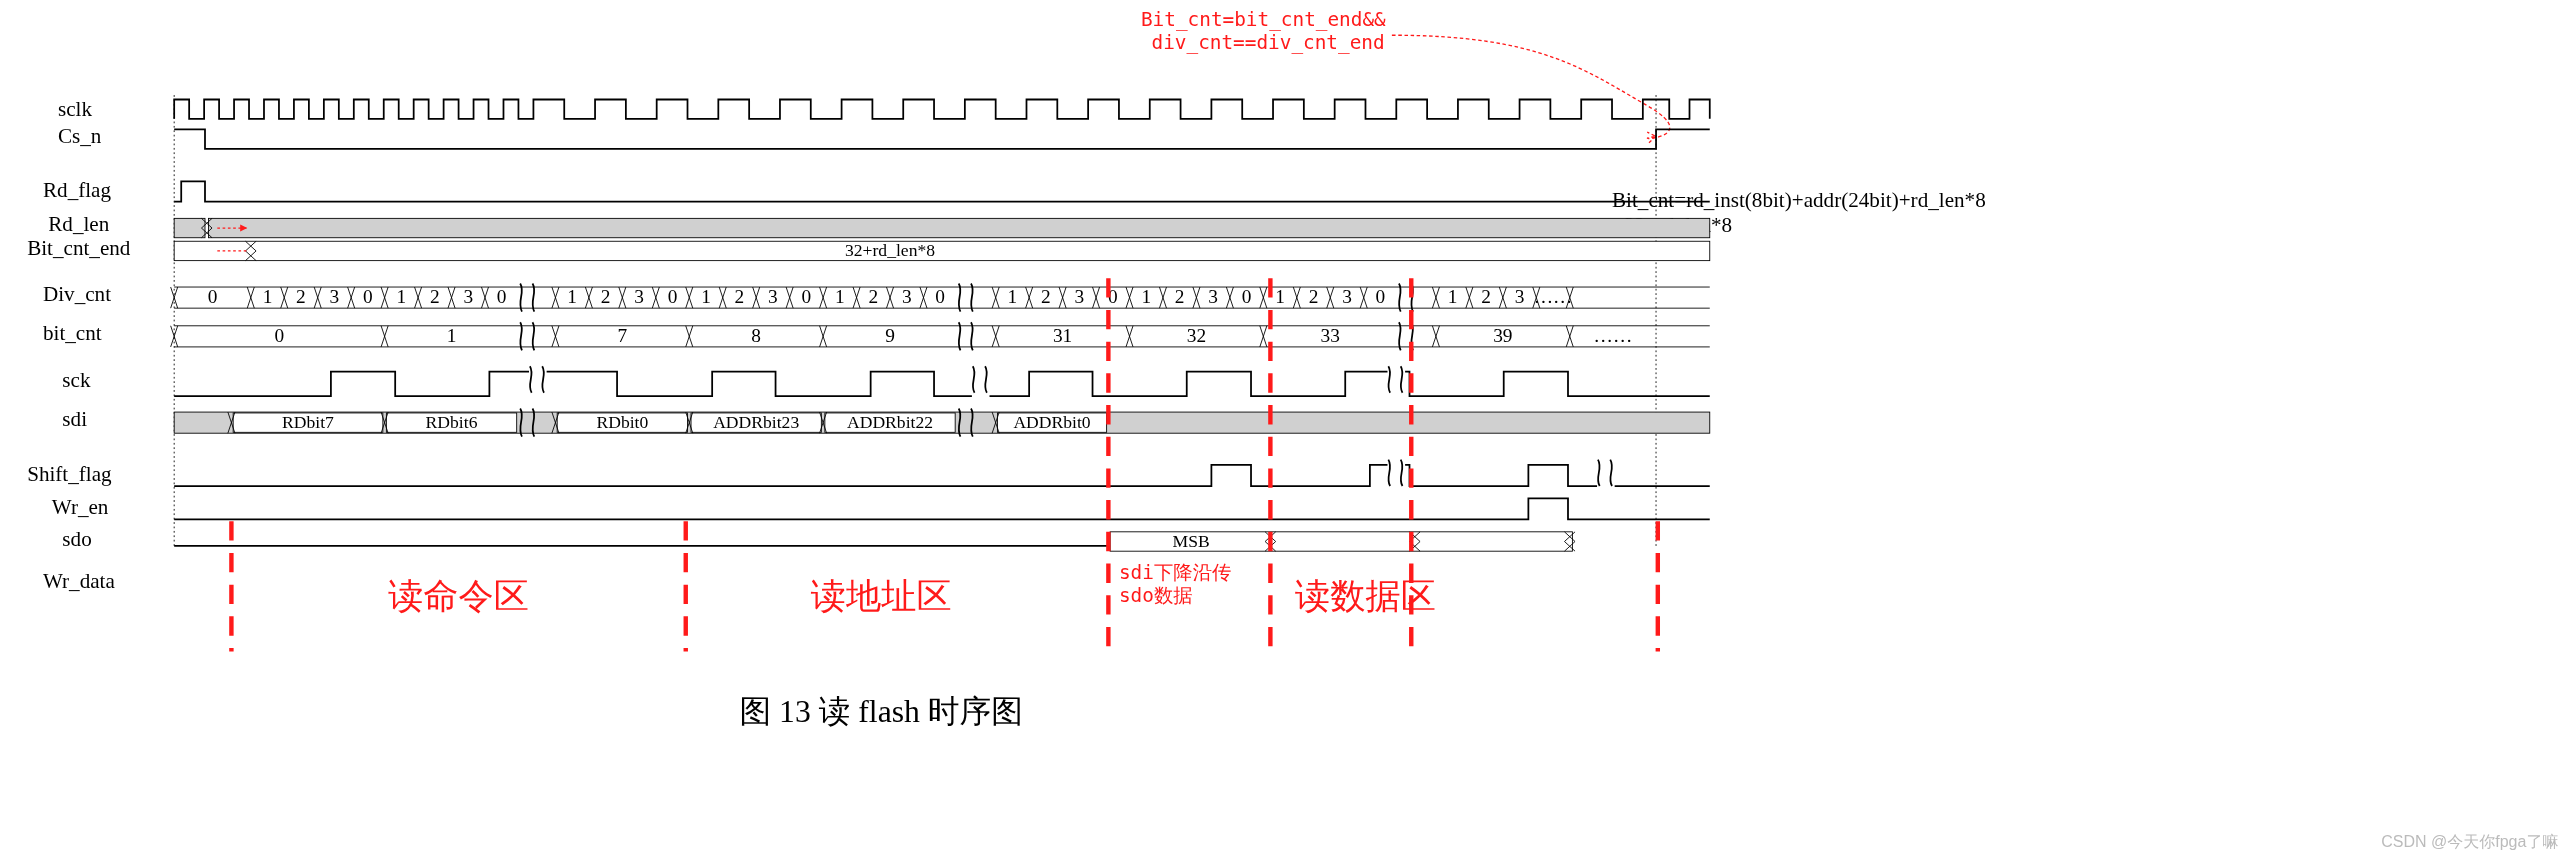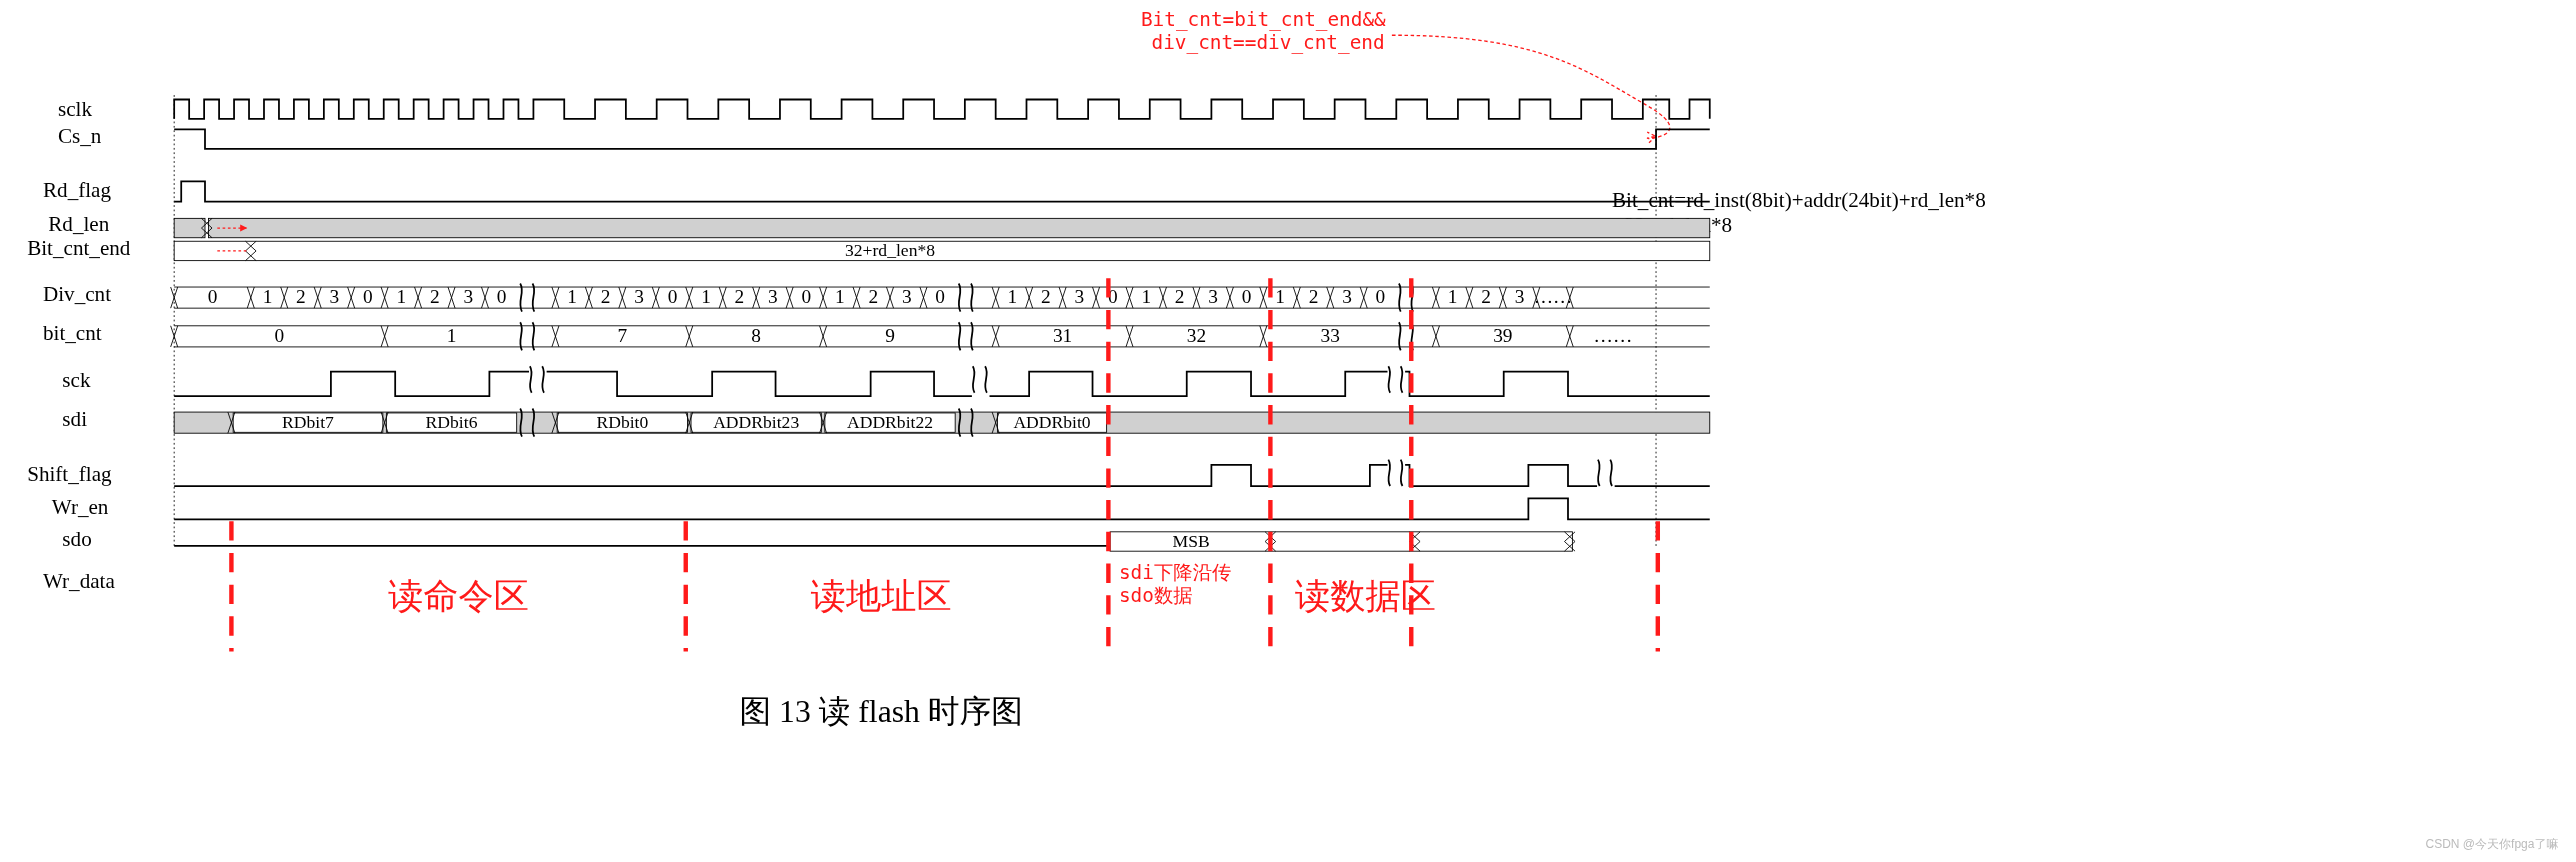--- a/index.html
+++ b/index.html
@@ -5,21 +5,21 @@
   *{box-sizing:border-box;margin:0;padding:0}
   body{font-family:"SimSun","Times New Roman",serif;background:#fff;color:#000;font-size:21px}
   svg{display:block}
   .sig-label{font-family:"SimSun","Times New Roman",serif;font-size:24px}
   .ann-red{font-family:"Consolas","SimSun",monospace;font-size:22px;fill:#ff1a1a}
   .val{font-family:"Times New Roman",serif;font-size:22px}
   .sm{font-family:"Times New Roman",serif;font-size:20px}
   .caption{font-family:"SimSun","Times New Roman",serif;font-size:36px}
   .cn{font-family:"SimSun",serif;font-size:40px;fill:#ff1a1a}
   .note{font-family:"Consolas","SimSun",monospace;font-size:22px;fill:#ff1a1a}
-  .watermark{position:fixed;right:17.6px;bottom:8.8px;color:#bbb;font-size:12px;font-family:"SimSun",sans-serif}
+  .watermark{position:fixed;right:17.6px;bottom:8.8px;color:#bbb;font-size:16px;font-family:"SimSun",sans-serif}
 </style>
 </head>
 <body>
 
 <svg width="2576" height="862" viewBox="0 0 2924 979" style="font-size:24px">
 
 <text class="sig-label" x="65" y="132">sclk</text>
 <text class="sig-label" x="65" y="162">Cs_n</text>
 <text class="sig-label" x="48" y="224">Rd_flag</text>
 <text class="sig-label" x="54" y="262">Rd_len</text>

